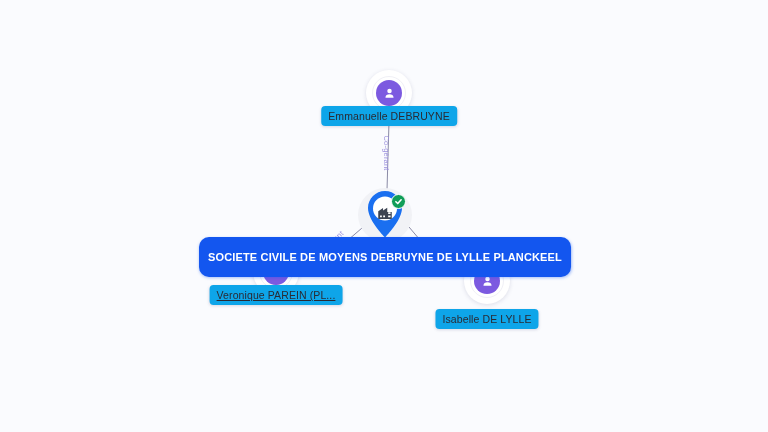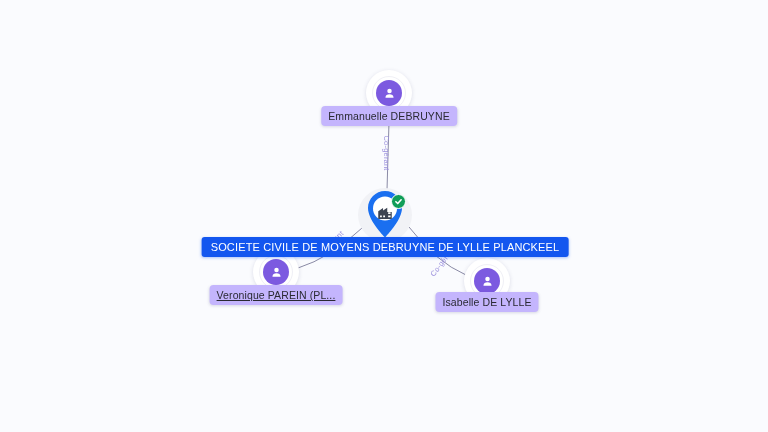--- a/index.html
+++ b/index.html
@@ -101,37 +101,37 @@
     align-items: center;
     justify-content: center;
   }
   .company-badge svg { display: block; }
 
   
   .node-label {
     position: absolute;
     transform: translateX(-50%);
     white-space: nowrap;
-    background: #c4b5fd;
+    background: #0ea5e9;
     color: #2a2a33;
     font-size: 10.5px;
     line-height: 14px;
     padding: 3px 7px;
     border-radius: 4px;
     box-shadow: 0 1px 3px rgba(60, 60, 110, 0.18);
     letter-spacing: 0.1px;
   }
   .node-label.company {
     background: #1356ef;
     color: #ffffff;
     font-size: 11px;
-    font-weight: 400;
+    font-weight: 700;
     letter-spacing: 0.15px;
-    padding: 3px 9px;
-    border-radius: 3px;
+    padding: 13px 9px;
+    border-radius: 10px;
     box-shadow: 0 1px 3px rgba(19, 86, 239, 0.35);
     z-index: 6;
   }
 
   
   .edge-label {
     position: absolute;
     white-space: nowrap;
     font-size: 7.5px;
     color: #9a8fdc;
@@ -186,21 +186,21 @@
 
   <div class="node" style="left:487px; top:281px;">
     <div class="person-halo"></div>
     <div class="person-ring"></div>
     <div class="person-disc">
       <svg width="15" height="15" viewBox="0 0 24 24" fill="#ffffff">
         <circle cx="12" cy="8" r="3.6"></circle>
         <path d="M12 13.2c-3.6 0-6.4 2.1-6.4 4.6v1.1h12.8v-1.1c0-2.5-2.8-4.6-6.4-4.6z"></path>
       </svg>
     </div>
-    <div class="node-label" style="left:0px; top:11px;">Isabelle DE LYLLE</div>
+    <div class="node-label" style="left:0px; top:28px;">Isabelle DE LYLLE</div>
   </div>
 
   <div class="node" style="left:385px; top:215px;">
     <div class="company-halo"></div>
     <div class="company-pin">
       <svg width="42" height="50" viewBox="0 0 42 50">
         <path d="M21 1C11.6 1 4 8.6 4 18c0 11.2 13.3 25.5 16 28.5.6.7 1.4.7 2 0C24.7 43.5 38 29.2 38 18 38 8.6 30.4 1 21 1z" fill="#1a6ff0"></path>
         <circle cx="21" cy="18.5" r="12" fill="#ffffff"></circle>
       </svg>
     </div>

